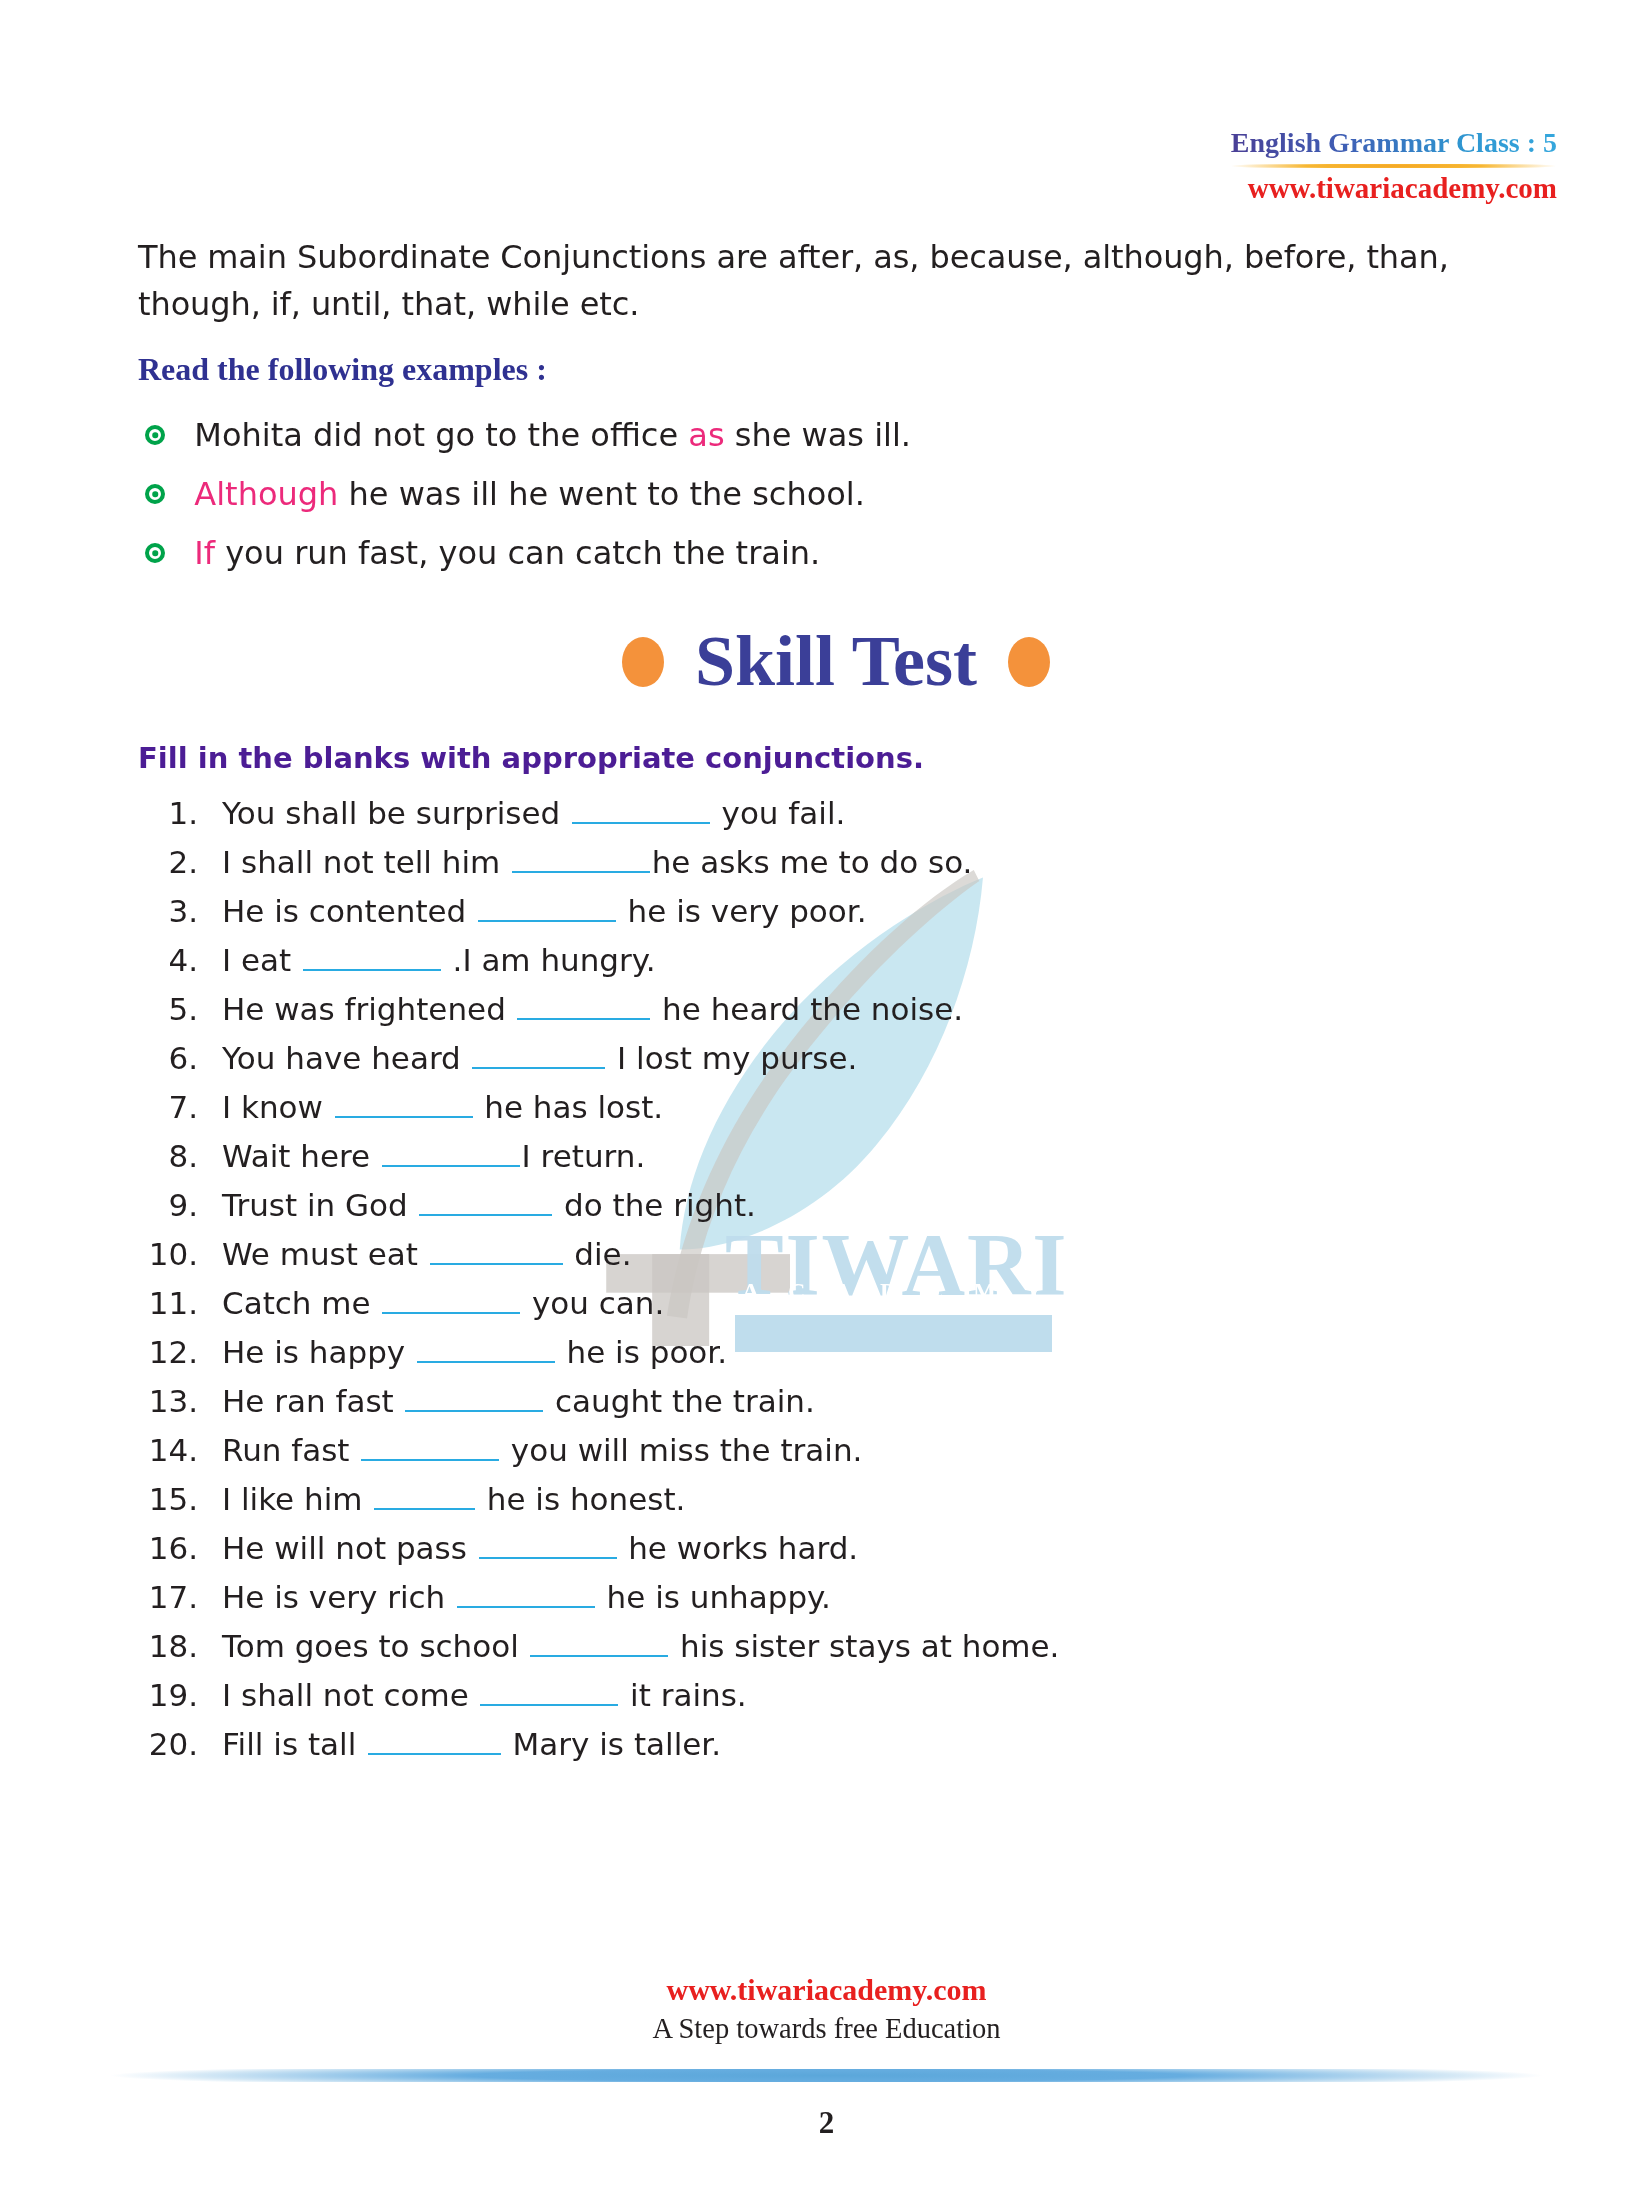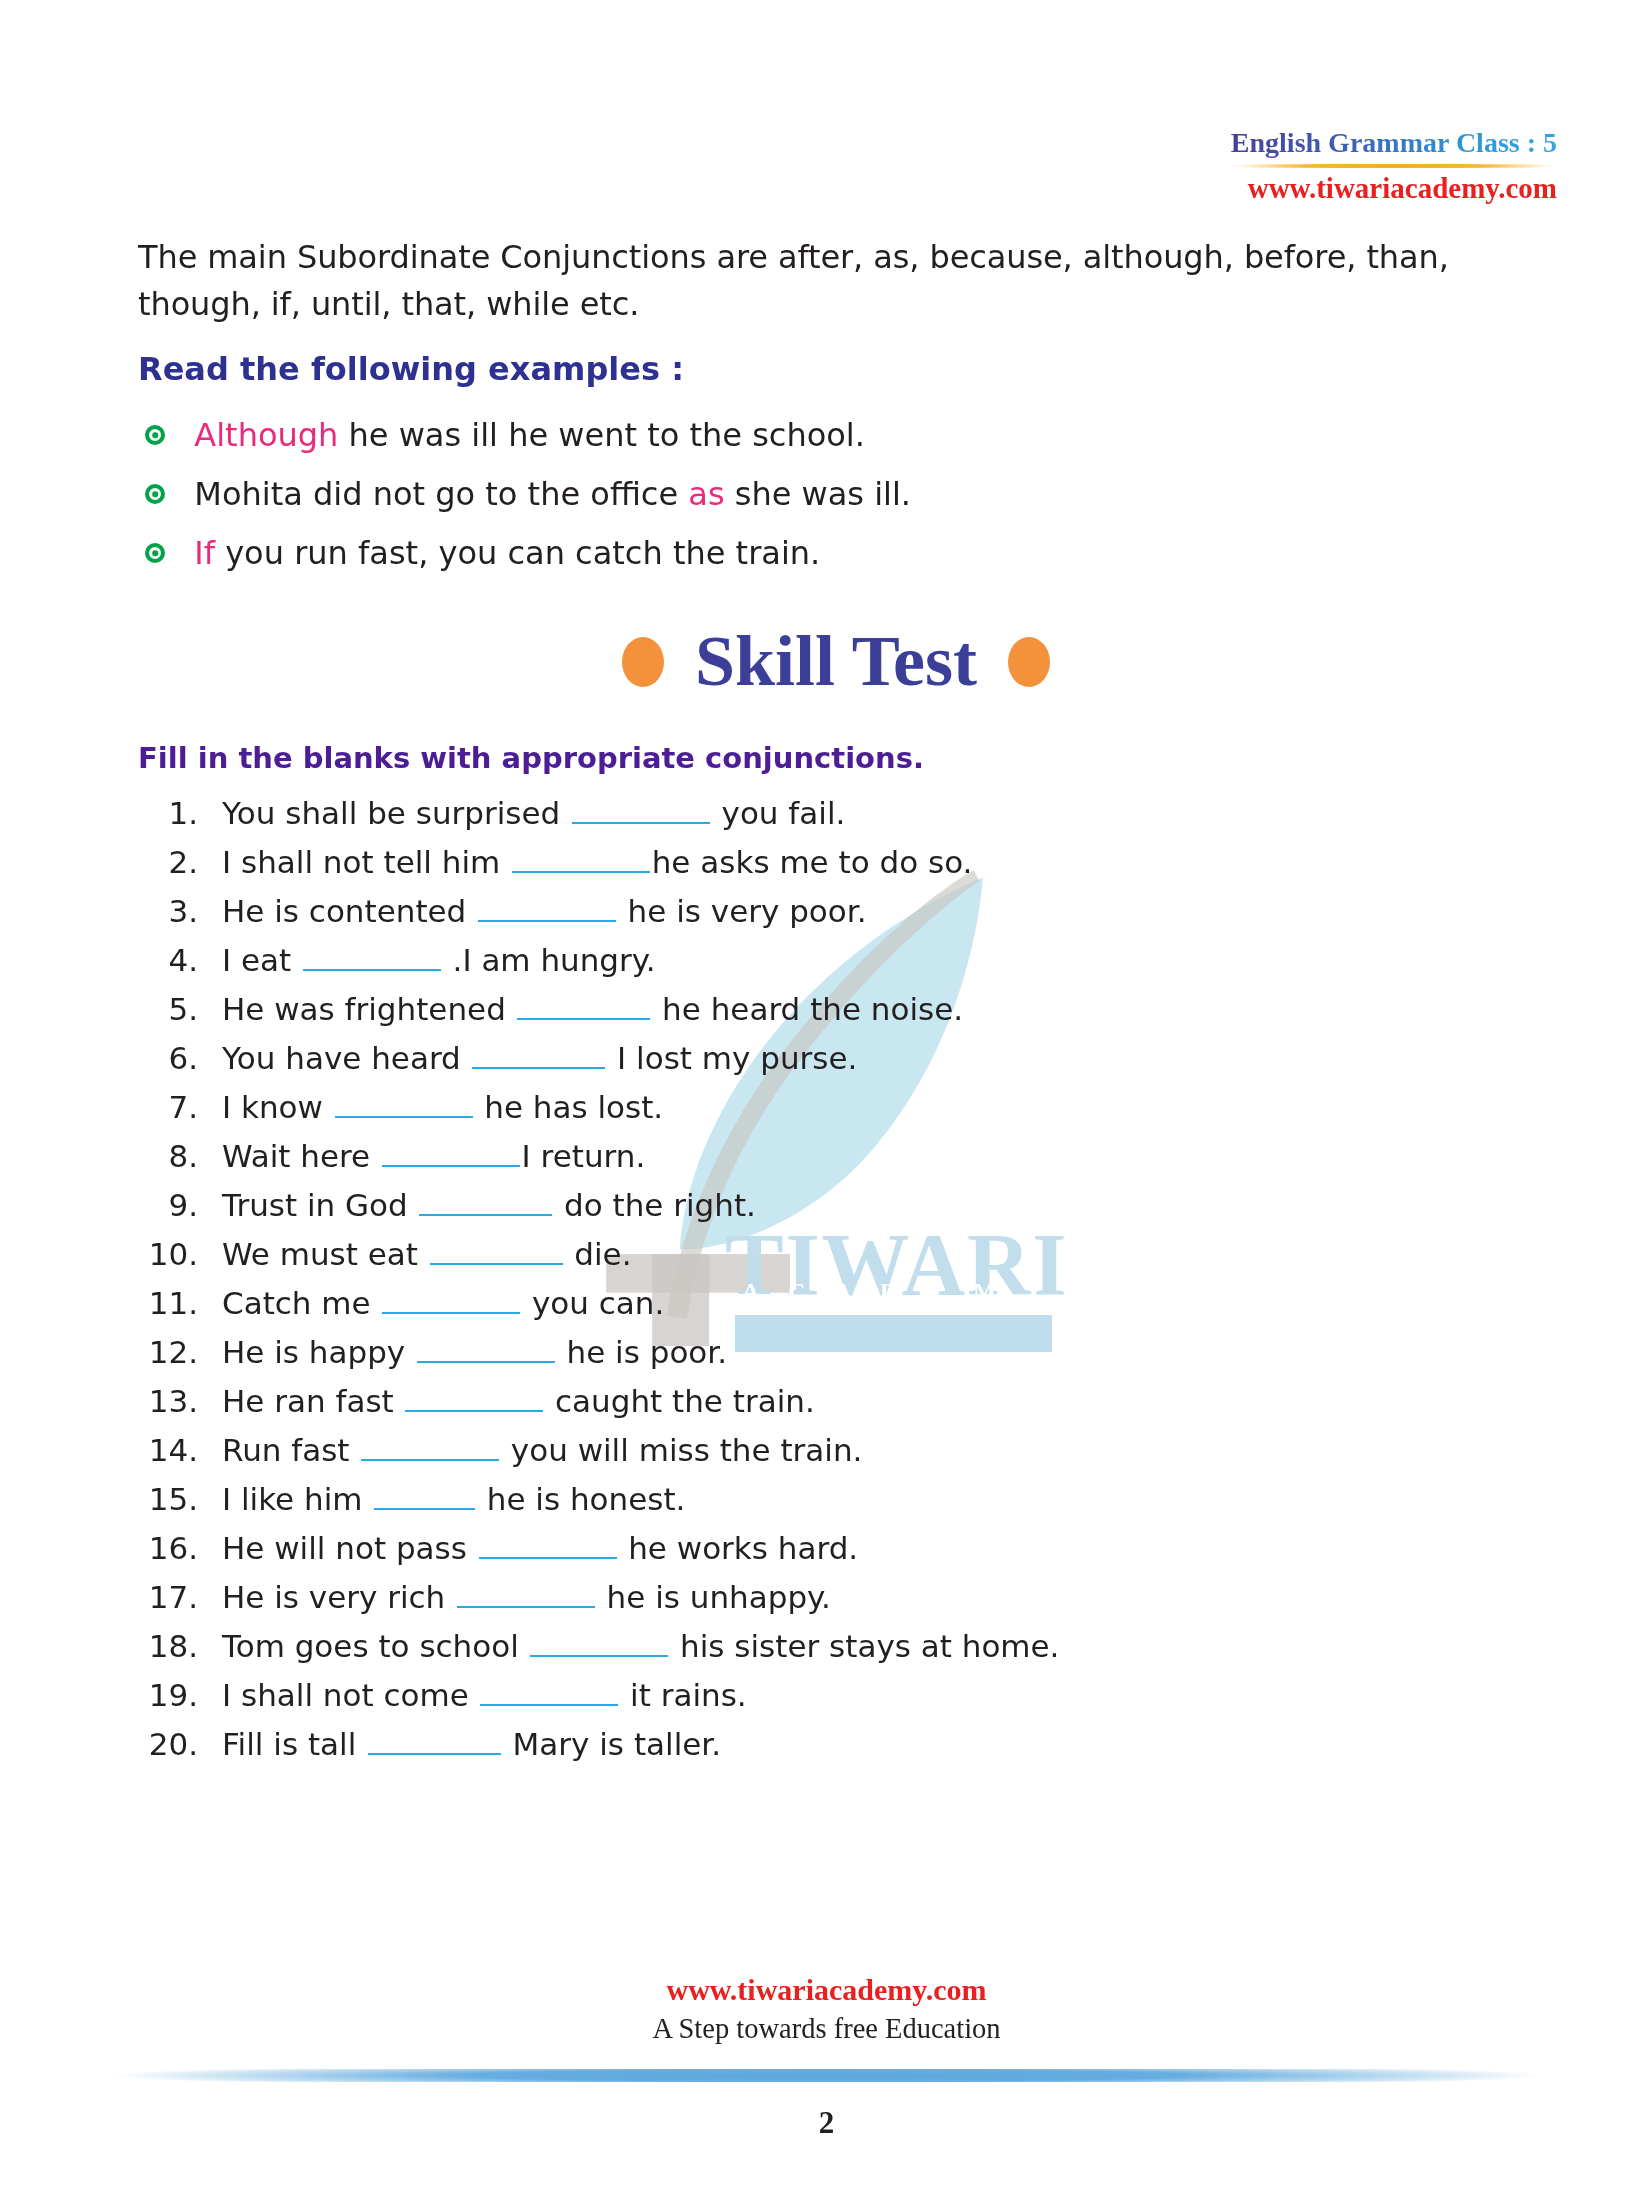--- a/index.html
+++ b/index.html
@@ -121,20 +121,21 @@
     color: #231f20;
     letter-spacing: -0.1px;
   }
 
   .subhead {
     font-size: 32px;
     font-weight: 700;
     color: #2f3191;
     line-height: 47px;
     margin-top: 18.4px;
+    font-family: Liberation Serif, serif;
   }
 
   .examples {
     list-style: none;
     margin-top: 13px;
   }
   .ex-item {
     display: flex;
     align-items: flex-start;
     font-size: 32px;
@@ -282,25 +283,25 @@
 
   <div class="content">
 
     <p class="para">The main Subordinate Conjunctions are after, as, because, although, before, than, though, if, until, that, while etc.</p>
 
     <p class="subhead">Read the following examples :</p>
 
     <ul class="examples" id="examples-list">
         <li class="ex-item">
           <span class="ex-bullet"></span>
-          <span><span class="kw">Although</span><span> he was ill he went to the school.</span></span>
+          <span><span>Mohita did not go to the office </span><span class="kw">as</span><span> she was ill.</span></span>
         </li>
         <li class="ex-item">
           <span class="ex-bullet"></span>
-          <span><span>Mohita did not go to the office </span><span class="kw">as</span><span> she was ill.</span></span>
+          <span><span class="kw">Although</span><span> he was ill he went to the school.</span></span>
         </li>
         <li class="ex-item">
           <span class="ex-bullet"></span>
           <span><span class="kw">If</span><span> you run fast, you can catch the train.</span></span>
         </li>
       </ul>
 
     <div class="skill-wrap">
       <span class="skill-dot"></span>
       <span class="skill-title">Skill Test</span>

